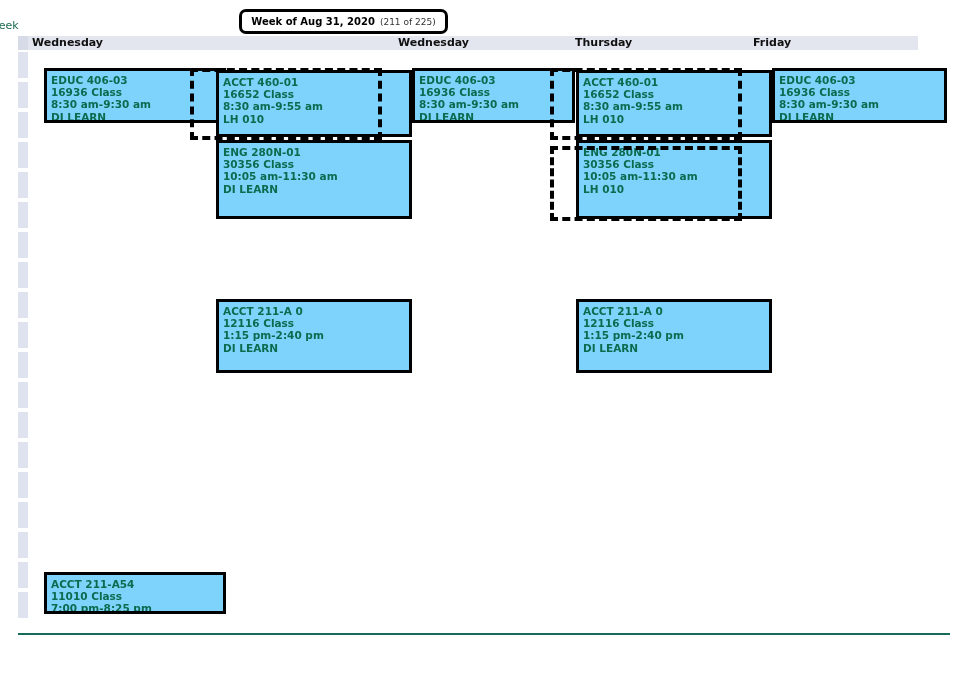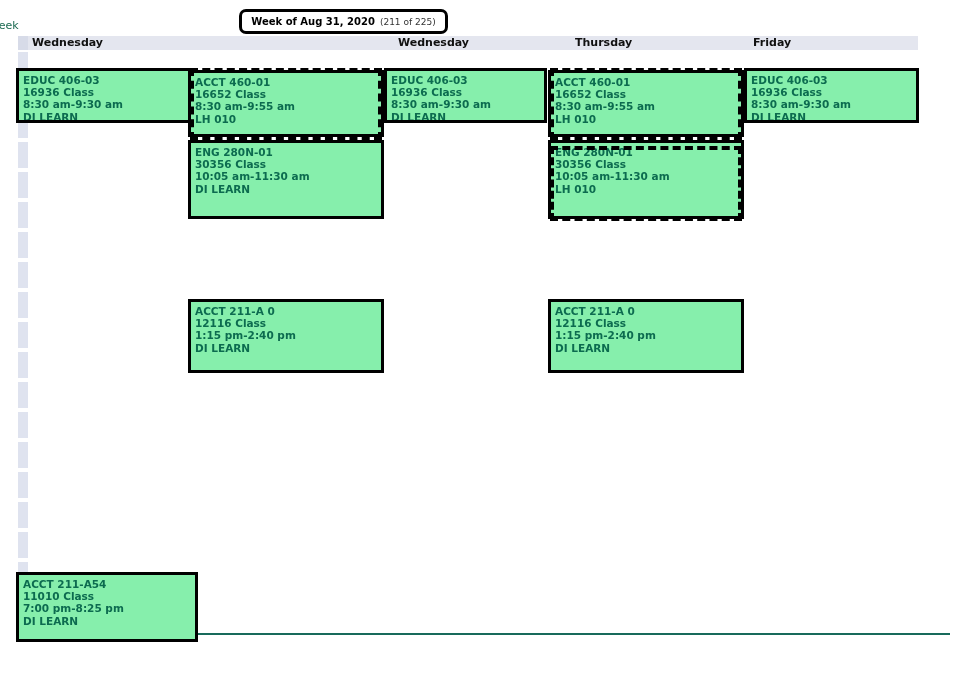--- a/index.html
+++ b/index.html
@@ -120,25 +120,26 @@
     top: 633px;
     width: 932px;
     height: 2px;
     background: #186a5b;
     z-index: 3;
   }
 
   
   .event {
     position: absolute;
-    background: #86efac;
+    background: #7dd3fc;
     border: 3px solid #000000;
     padding: 3px 0 2px 4px;
     z-index: 10;
     overflow: hidden;
+    margin-left: 28px;
   }
   .event .line {
     font-size: 10.5px;
     font-weight: bold;
     color: #0c6b4f;
     line-height: 12.2px;
     white-space: nowrap;
   }
 
   
@@ -243,21 +244,21 @@
         <div class="line">12116 Class</div>
         <div class="line">1:15 pm-2:40 pm</div>
         <div class="line">DI LEARN</div>
       </div>
       <div class="event" style="left: 548px; top: 299px; width: 196px; height: 74px;">
         <div class="line">ACCT 211-A 0</div>
         <div class="line">12116 Class</div>
         <div class="line">1:15 pm-2:40 pm</div>
         <div class="line">DI LEARN</div>
       </div>
-      <div class="event" style="left: 16px; top: 572px; width: 182px; height: 70px;">
+      <div class="event" style="left: 16px; top: 572px; width: 182px; height: 42px;">
         <div class="line">ACCT 211-A54</div>
         <div class="line">11010 Class</div>
         <div class="line">7:00 pm-8:25 pm</div>
         <div class="line">DI LEARN</div>
       </div>
       <div class="marquee" style="left: 190px; top: 68px; width: 192px; height: 72px;"></div>
       <div class="marquee" style="left: 550px; top: 68px; width: 192px; height: 72px;"></div>
       <div class="marquee" style="left: 550px; top: 146px; width: 192px; height: 75px;"></div>
     </div>
 

